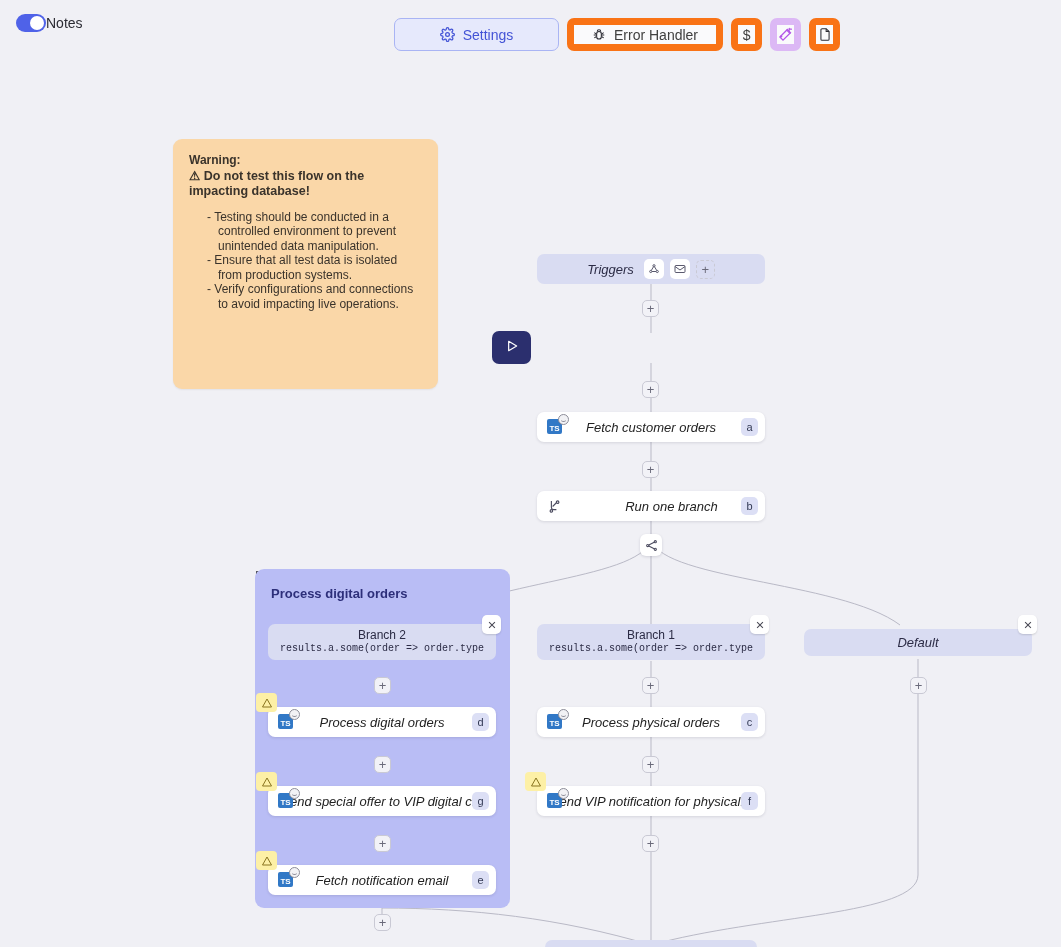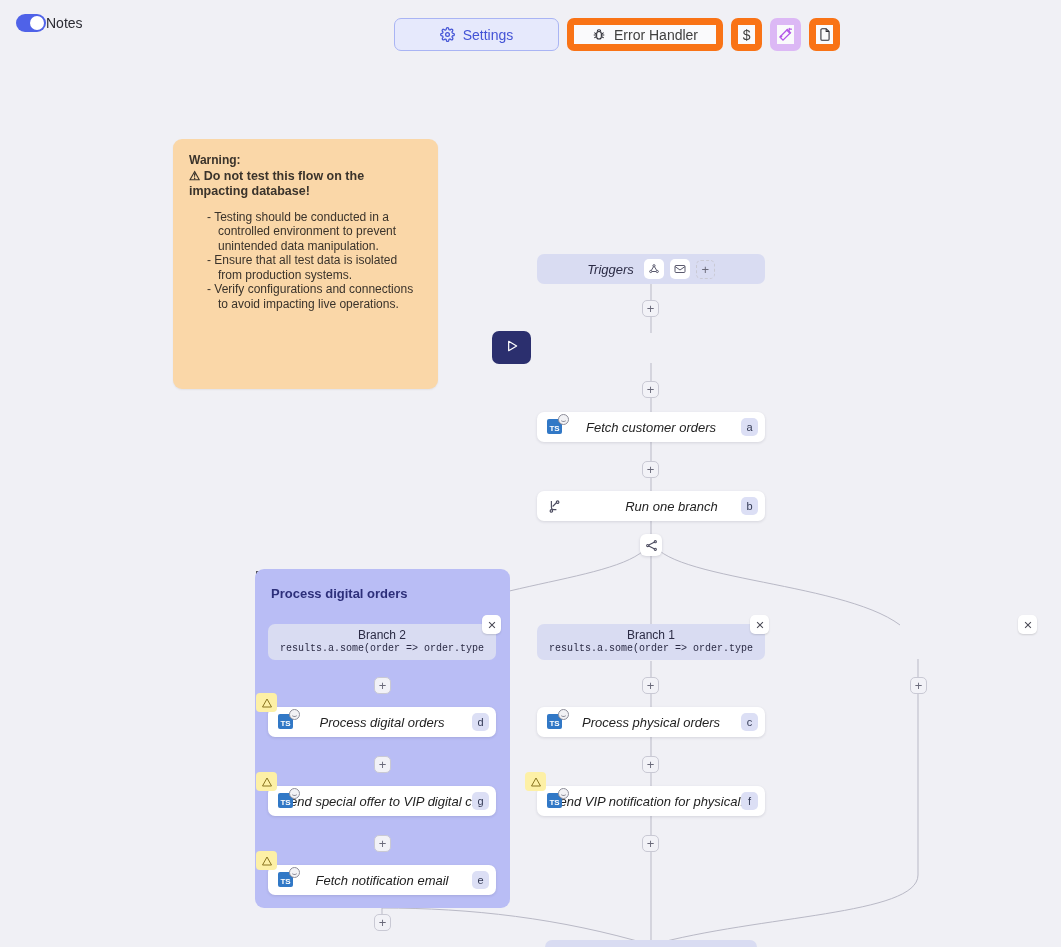--- a/index.html
+++ b/index.html
@@ -483,20 +483,23 @@
           <span class="sq">TS</span>
           <span class="dot"></span>
         </span>
     </span>
     <span class="lbl">Send VIP notification for physical...</span>
     <span class="badge">f</span>
   </div>
 
   <div class="plus" style="left:642px; top:835px;">+</div>
 
+  <div class="node pill" style="left:804px; top:629px; width:228px; height:27px;">
+    <span class="lbl">Default</span>
+  </div>
   <div class="xbtn" style="left:1018px; top:615px;">
     <svg width="10" height="10" viewBox="0 0 24 24" fill="none" stroke="#4a4a55" stroke-width="2.5">
         <path d="M5 5l14 14M19 5L5 19"></path>
       </svg>
   </div>
 
   <div class="plus" style="left:910px; top:677px;">+</div>
 
   <div class="node pill" style="left:545px; top:940px; width:212px; height:30px;"></div>
 

